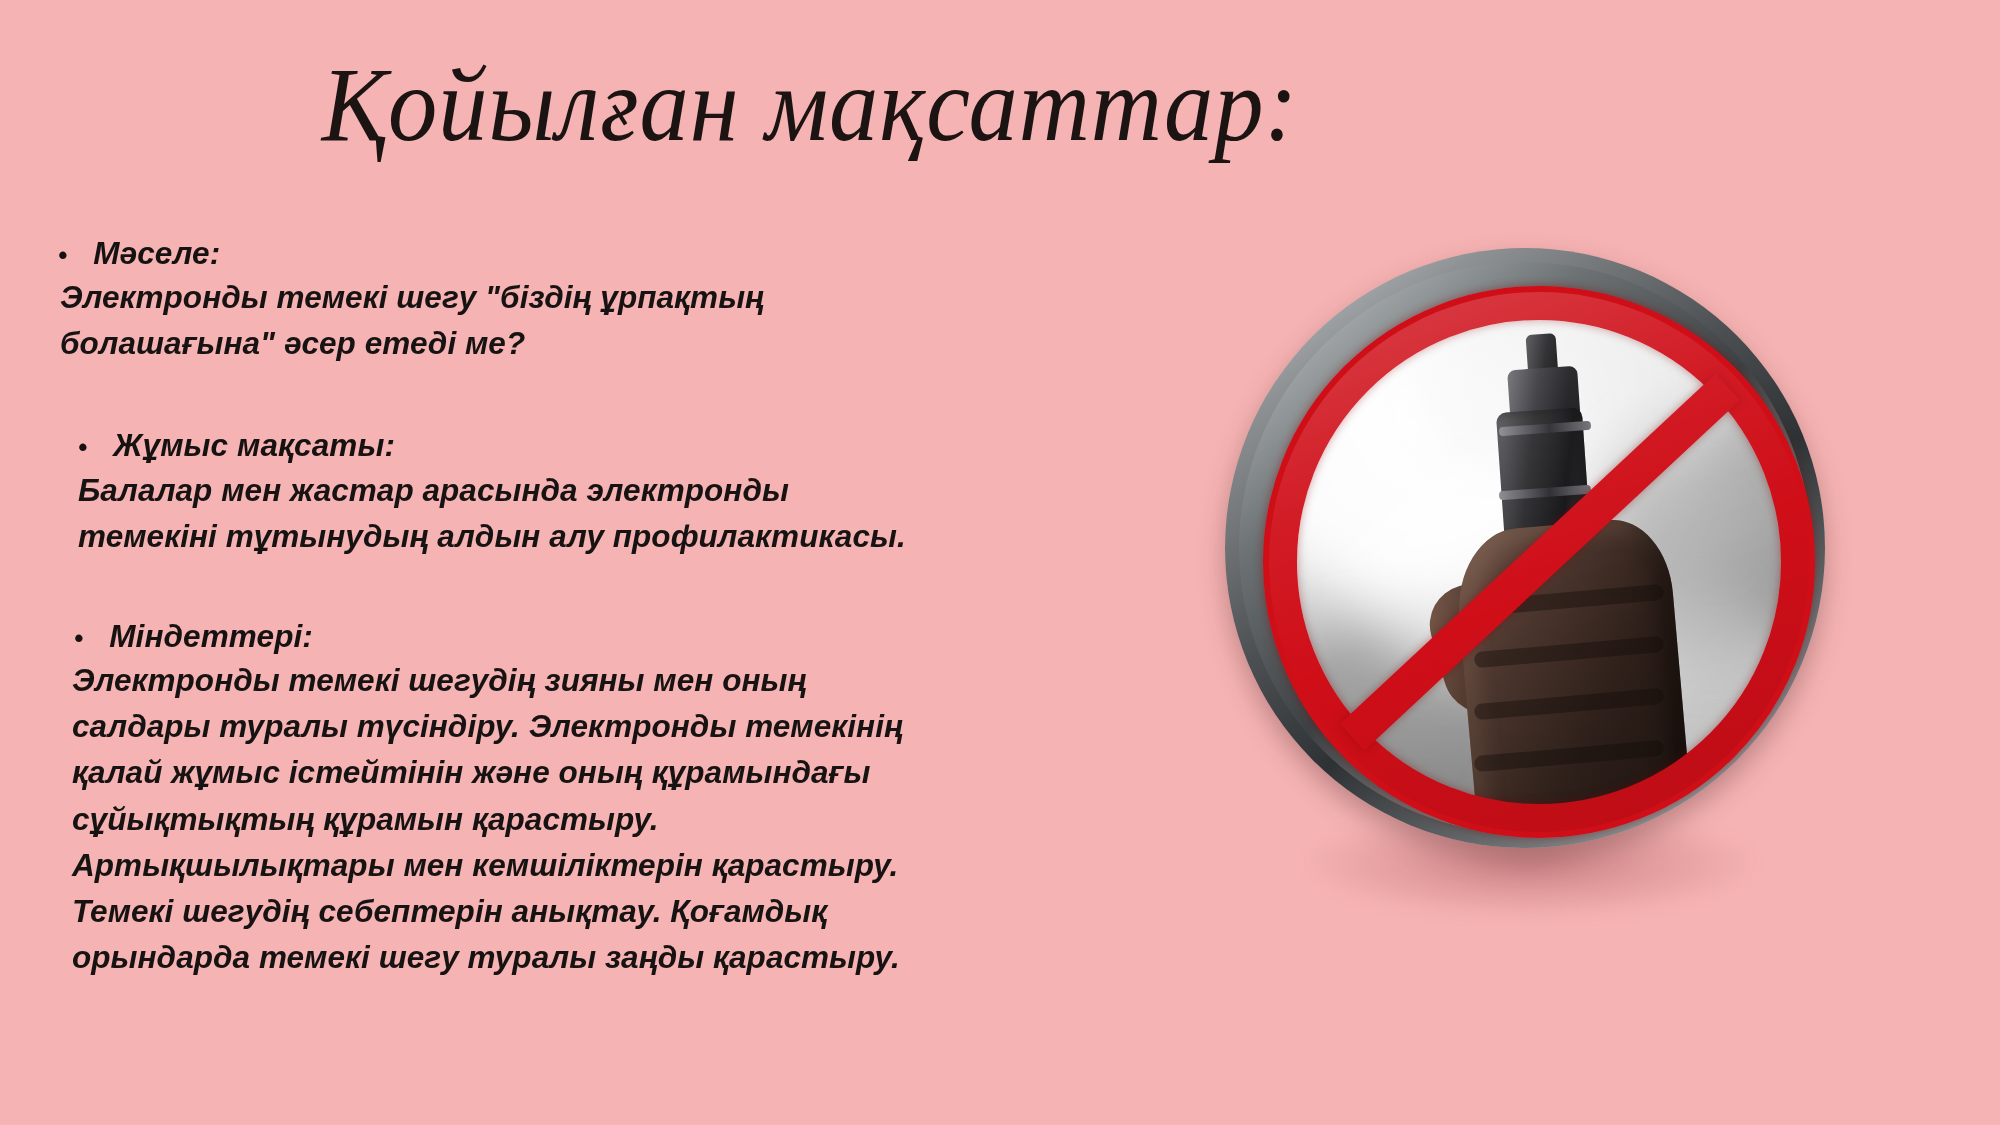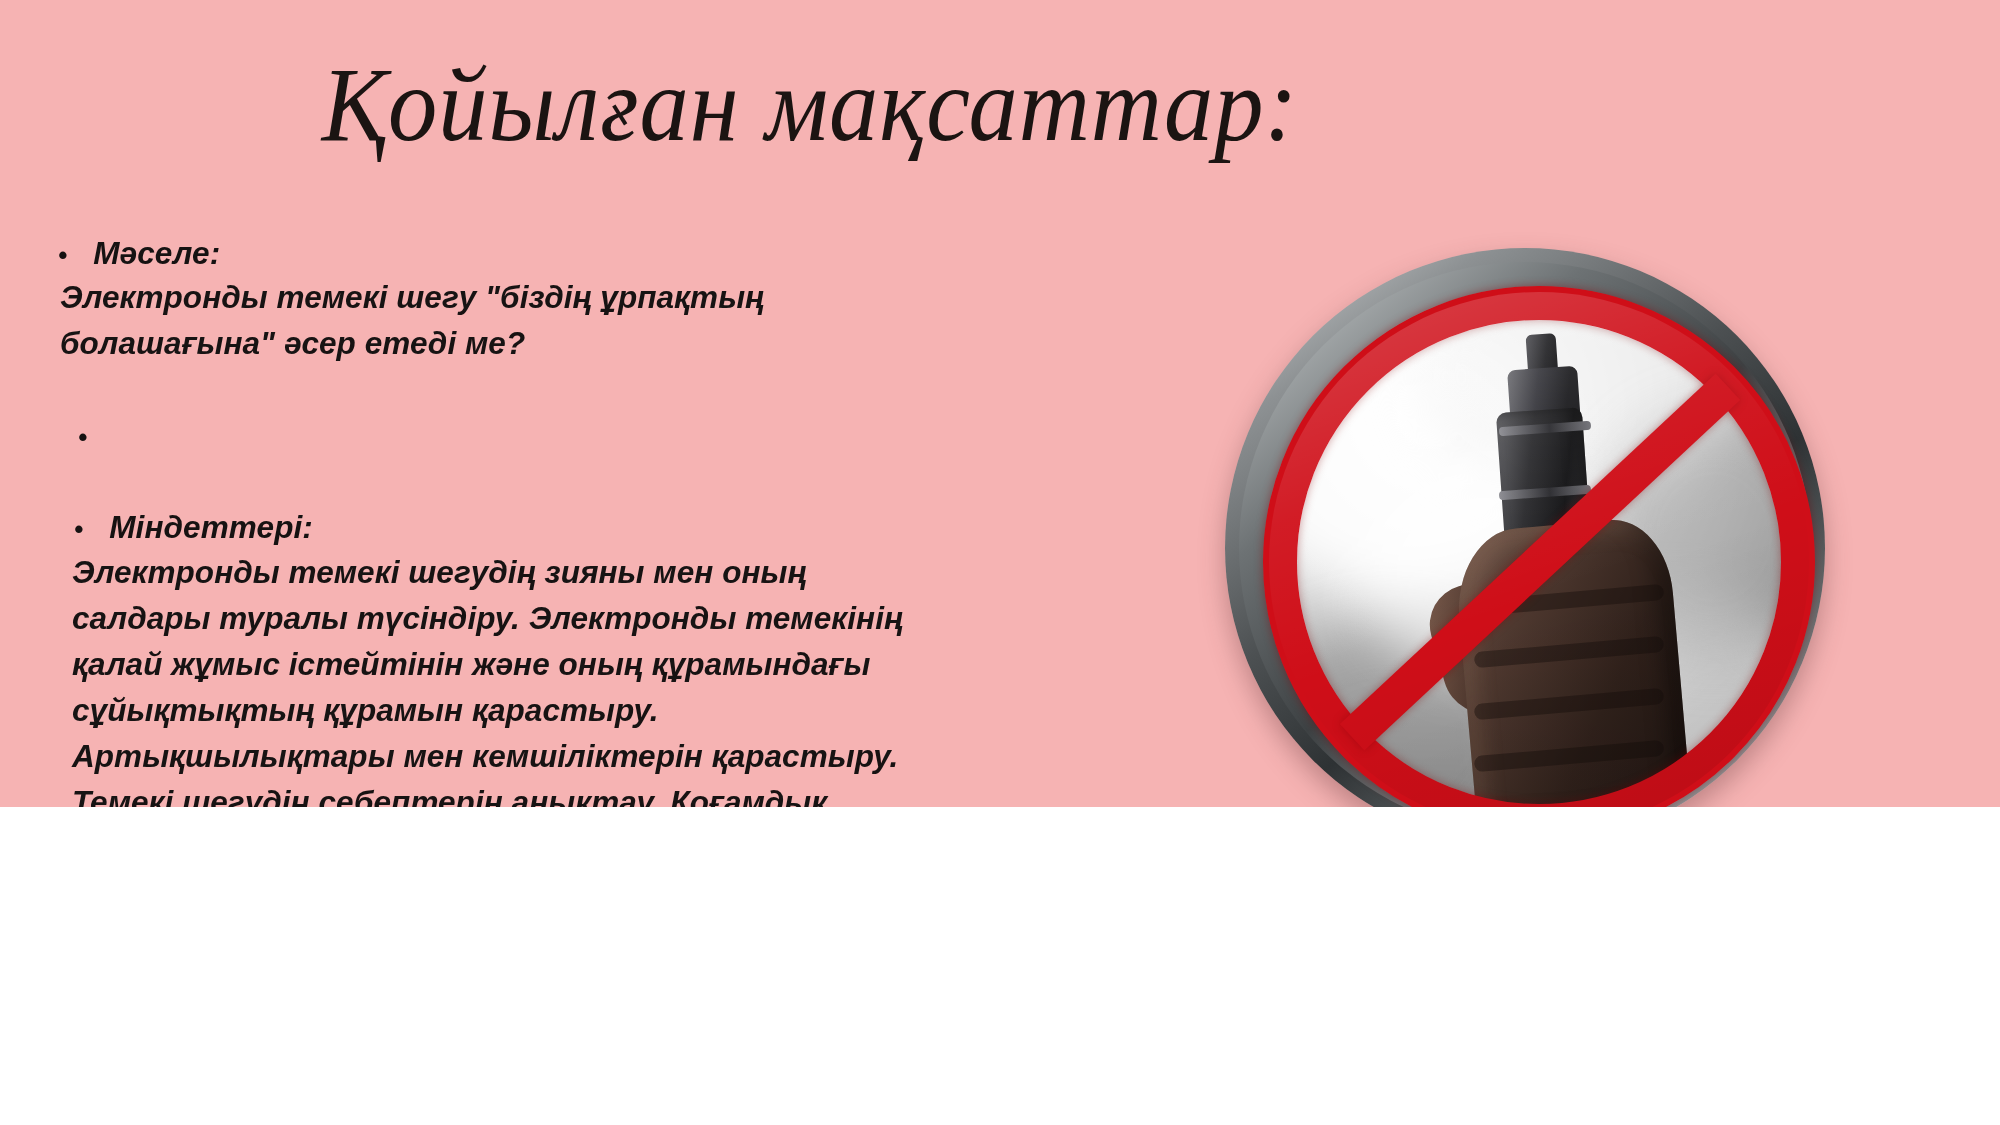--- a/index.html
+++ b/index.html
@@ -8,21 +8,21 @@
   }
   body {
     width: 2000px;
     height: 1125px;
     overflow: hidden;
     font-family: "Liberation Sans", sans-serif;
   }
   #slide {
     position: relative;
     width: 2000px;
-    height: 807px;
+    height: 1125px;
     background: #f6b3b3;
     overflow: hidden;
   }
 
   
   #title {
     position: absolute;
     left: 0;
     top: 48px;
     width: 1620px;
@@ -302,21 +302,24 @@
       </div>
       <div class="para ind-0">Электронды темекі шегу "біздің ұрпақтың
 болашағына" әсер етеді ме?</div>
     </div>
 
     <div class="block-gap-1"></div>
 
     <div class="block">
       <div class="bullet-line ind-b1">
         <span class="bullet-dot">•</span>
+        <span class="bullet-label">Жұмыс мақсаты:</span>
       </div>
+      <div class="para ind-1">Балалар мен жастар арасында электронды
+темекіні тұтынудың алдын алу профилактикасы.</div>
     </div>
 
     <div class="block-gap-2"></div>
 
     <div class="block">
       <div class="bullet-line ind-b2">
         <span class="bullet-dot">•</span>
         <span class="bullet-label">Міндеттері:</span>
       </div>
       <div class="para ind-2">Электронды темекі шегудің зияны мен оның

